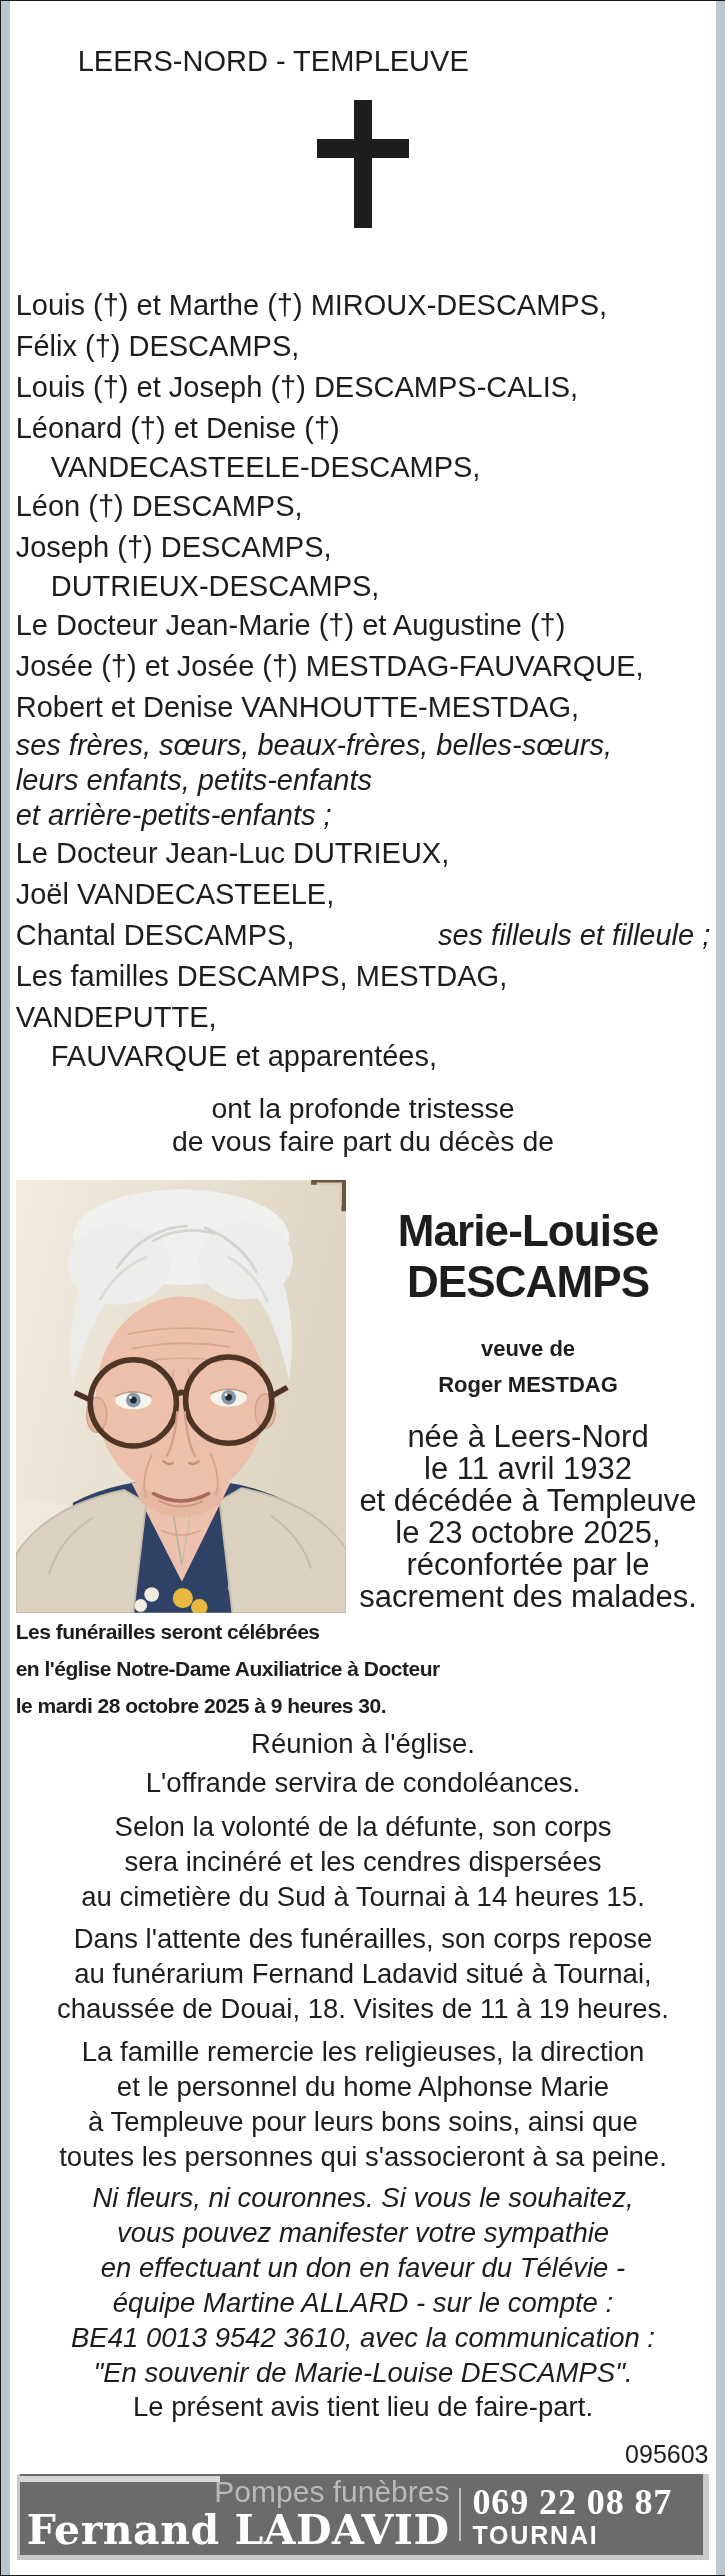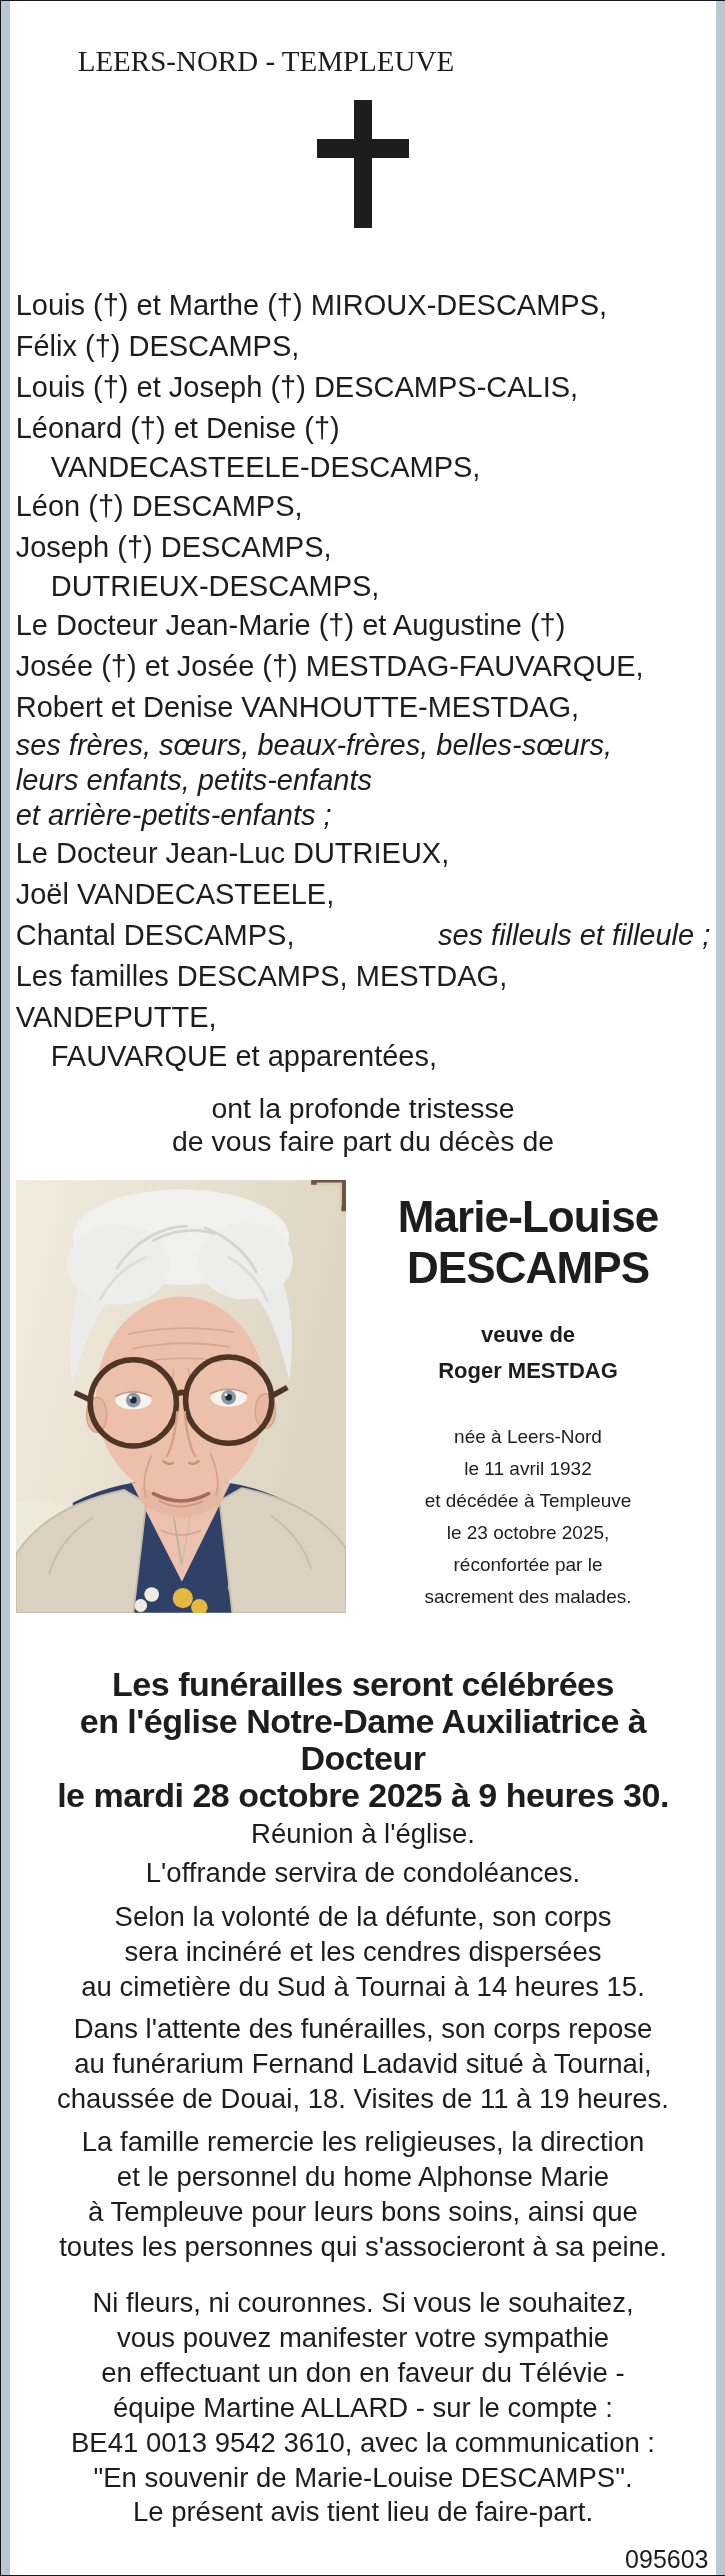--- a/index.html
+++ b/index.html
@@ -5,50 +5,50 @@
   html,body{margin:0;padding:0;background:#ffffff;}
   .page{
     width:726px;height:2576px;box-sizing:border-box;position:relative;
     background:#ffffff;border:1.8px solid #181818;overflow:hidden;
     font-family:"Liberation Sans",sans-serif;color:#1d1d1d;
   }
   .stripe{position:absolute;top:0;bottom:0;width:9.2px;background:#b9c7ce;}
   .stripe.left{left:0;} .stripe.right{right:0;}
   .content{position:relative;margin:0 14.7px;padding-top:39px;}
 
-  .loc-header{font-size:29px;line-height:42px;padding-left:62px;letter-spacing:0px;font-family:Liberation Serif, serif;}
+  .loc-header{font-size:29px;line-height:42px;padding-left:62px;letter-spacing:0px;}
 
   .cross-wrap{width:92px;height:128px;margin:18.3px auto 57px auto;position:relative;}
   .cross-v{position:absolute;left:37px;top:0;width:18.3px;height:128px;background:#1d1d1d;}
   .cross-h{position:absolute;left:0;top:39px;width:92px;height:18.3px;background:#1d1d1d;}
 
   .fam-list{font-size:29px;}
   .fam-line{display:flex;line-height:41px;}
   .fl-right{margin-left:auto;font-style:italic;}
   .fam-line.v-indent{line-height:37px;padding-left:35px;}
   .fam-line.v-right{justify-content:flex-end;font-style:italic;line-height:35px;}
 
   .announce{margin-top:16.5px;text-align:center;font-size:28.4px;}
   .announce .pline{line-height:33px;}
 
   .photo-row{margin-top:22px;display:flex;align-items:flex-end;}
   .portrait{width:330px;height:433px;flex:0 0 330px;display:block;}
   .right-col{flex:1;text-align:center;padding-top:7.3px;}
   .name-line{font-size:44px;line-height:51px;font-weight:bold;letter-spacing:-0.9px;}
   .widow{margin-top:24px;font-weight:bold;font-size:22px;}
   .widow .pline{line-height:36px;}
-  .life{margin-top:32px;font-size:19px;}
+  .life{margin-top:18px;font-size:31px;}
   .life .pline{line-height:32px;}
 
-  .ceremony{margin-top:53px;text-align:center;font-weight:bold;font-size:34px;letter-spacing:-0.5px;}
+  .ceremony{font-weight:bold;font-size:21px;letter-spacing:-0.5px;}
   .ceremony .pline{line-height:37px;}
   .single{font-size:27.5px;line-height:39px;text-align:center;}
   .para{margin-top:7.3px;text-align:center;font-size:27.5px;}
   .para .pline{line-height:35px;}
-  .para.donation{margin-top:21px;}
+  .para.donation{font-style:italic;margin-top:6px;}
   .notice{margin-top:3.7px;font-size:27.5px;line-height:27.5px;text-align:center;}
   .ref{margin-top:20px;font-size:25px;line-height:26px;text-align:right;padding-right:1.8px;}
 
   .banner{
     margin:7.3px 1.8px 0 1.8px;position:relative;background:#6b6b6b;height:81px;
     border-left:3.7px solid #c9c9c9;border-right:6.4px solid #c9c9c9;border-bottom:5.5px solid #c9c9c9;
     display:flex;align-items:center;
   }
   .bar-tl{position:absolute;top:1.8px;left:0;width:200px;height:6.4px;background:#d7d7d7;}
   .fh-left{width:429px;text-align:right;padding-right:9.2px;}

